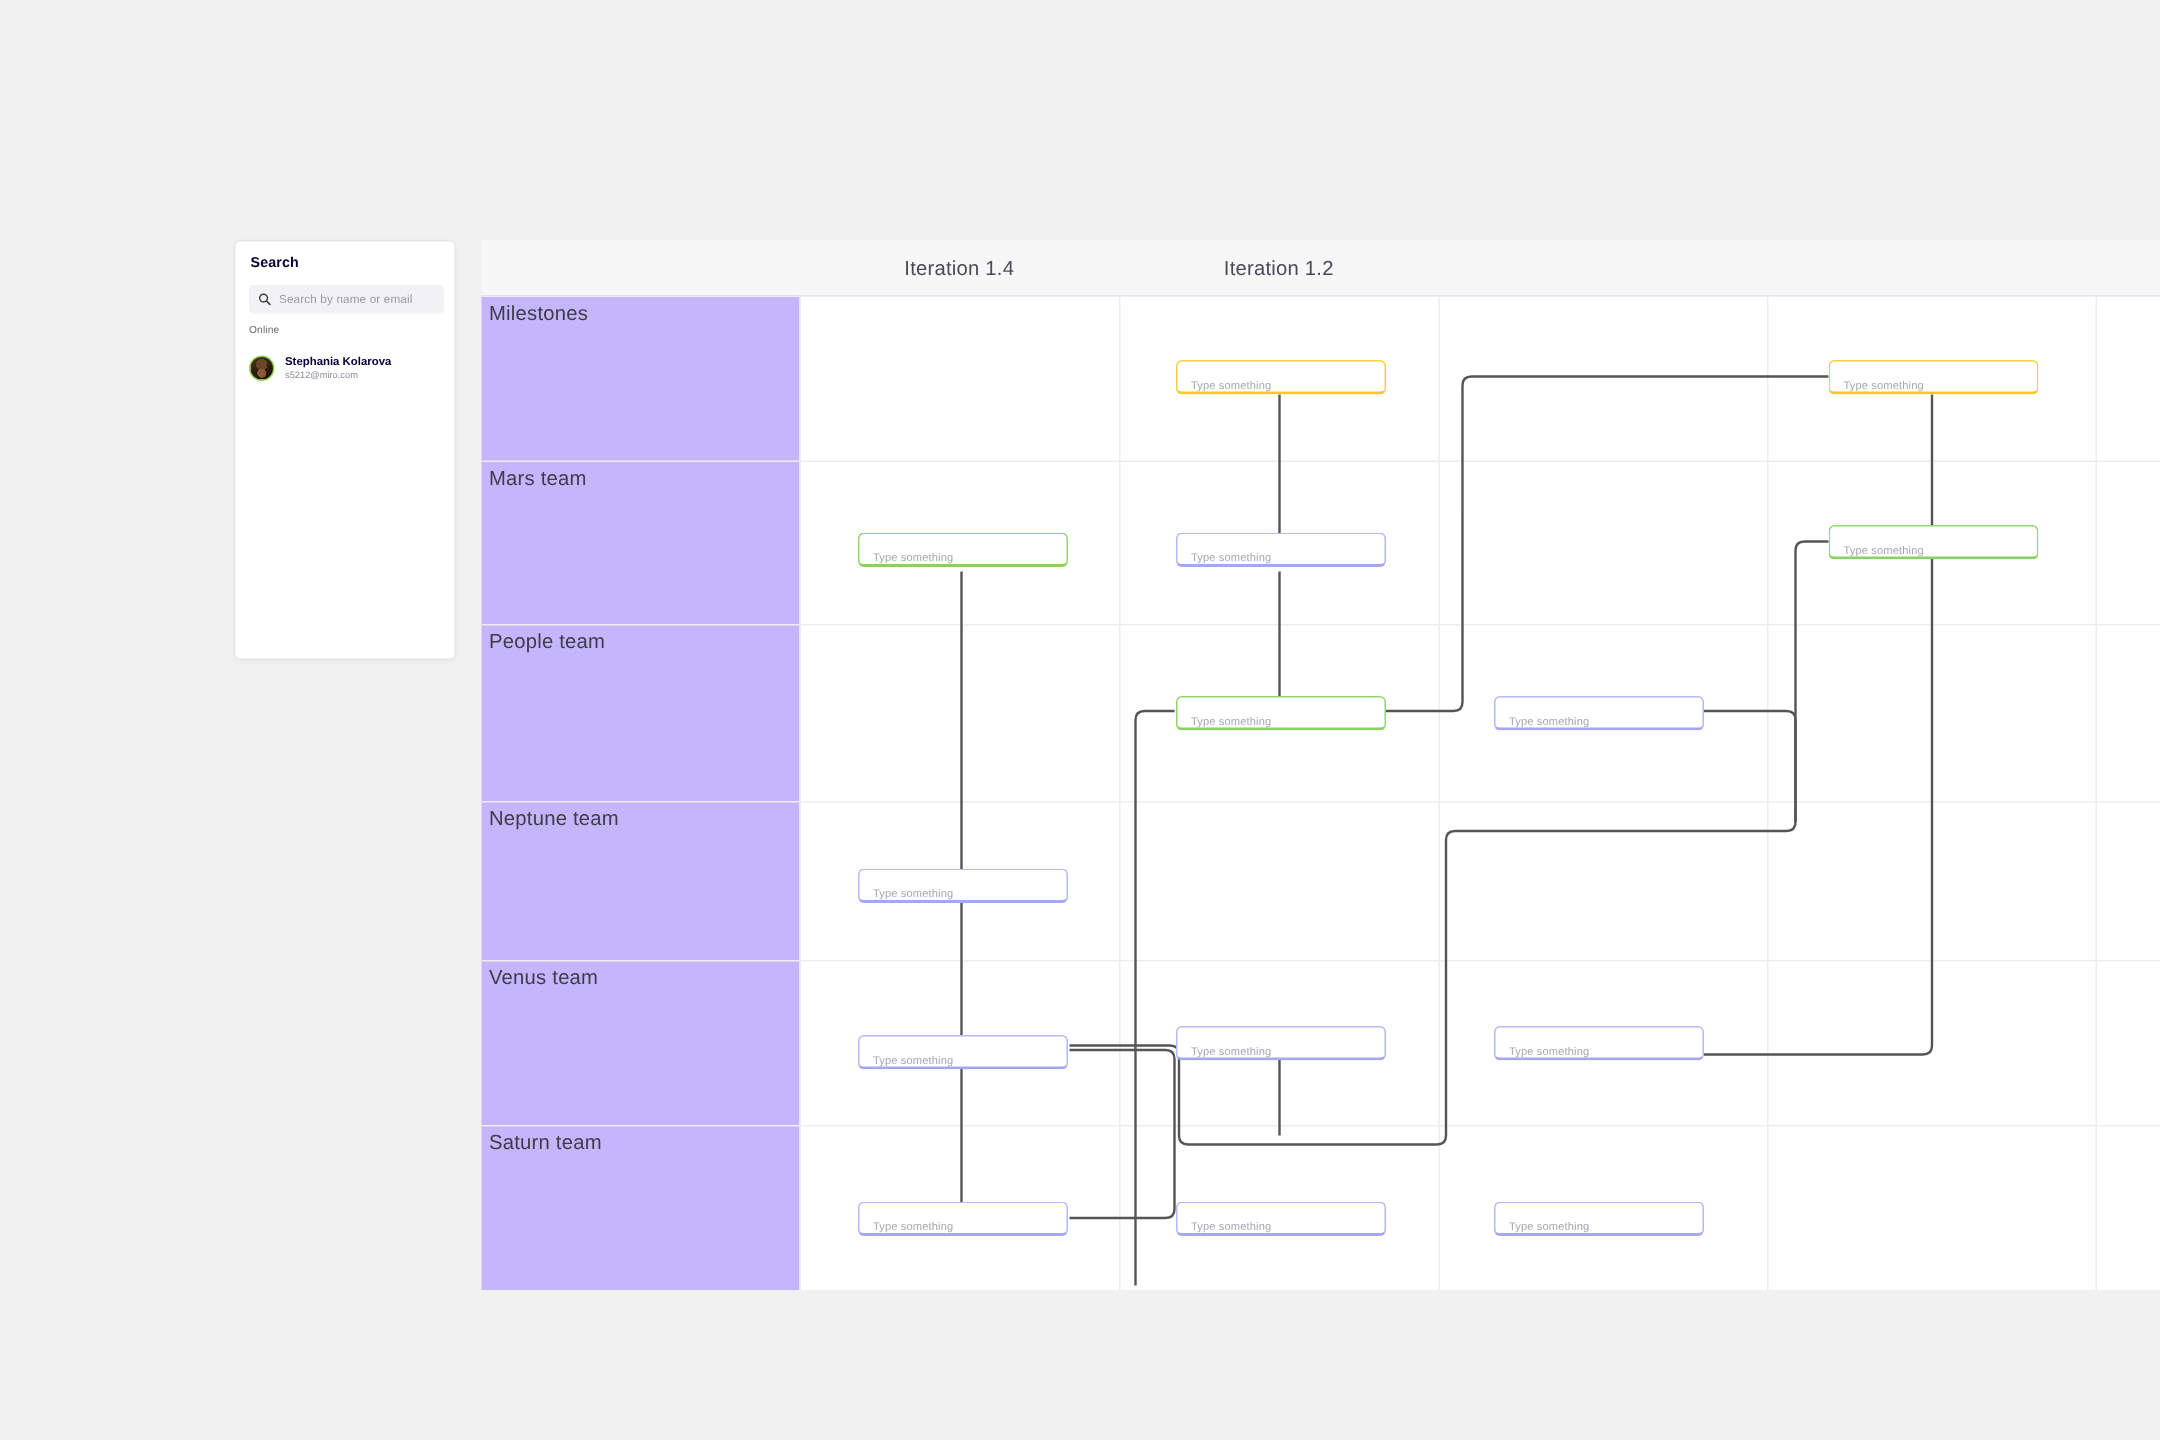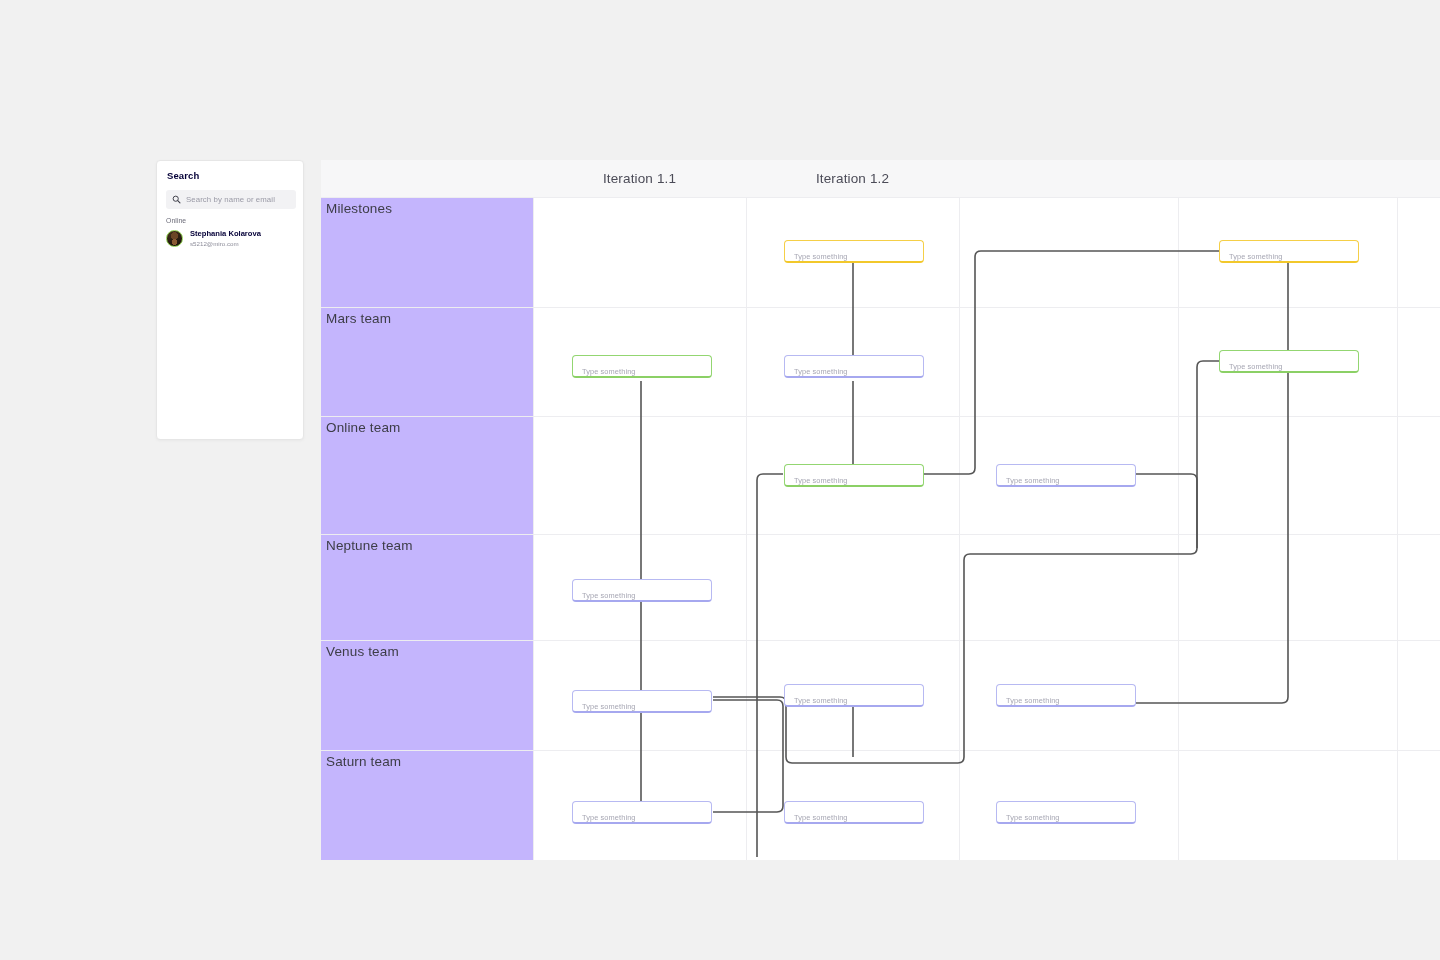--- a/index.html
+++ b/index.html
@@ -78,21 +78,21 @@
     left: 9px; top: 56px;
     font-size: 6.8px;
     color: #6a6a77;
     letter-spacing: 0.1px;
   }
   .person-row {
     position: absolute;
     left: 7px; top: 69px;
     width: 134px; height: 24px;
     display: flex;
-    align-items: flex-start;
+    align-items: flex-end;
     cursor: pointer;
     border-radius: 3px;
   }
   .avatar-wrap {
     position: relative;
     width: 17px; height: 17px;
     flex: 0 0 auto;
     margin-left: 2px;
     margin-right: 7px;
   }
@@ -261,21 +261,21 @@
       <div class="person-texts">
         <span class="person-name">Stephania Kolarova</span>
         <span class="person-email">s5212@miro.com</span>
       </div>
     </div>
   </div>
 
   <div class="board">
 
     <div class="board-header">
-      <div class="col-header" style="left:212px;width:213px;">Iteration 1.1</div>
+      <div class="col-header" style="left:212px;width:213px;">Iteration 1.4</div>
       <div class="col-header" style="left:425px;width:213px;">Iteration 1.2</div>
     </div>
 
     <div class="grid-area">
 
       <div class="white-region"></div>
 
       <div class="vline" style="left:212px;"></div>
       <div class="vline" style="left:425px;"></div>
       <div class="vline" style="left:638px;"></div>
@@ -284,21 +284,21 @@
 
       <div class="hline" style="top:0px;"></div>
       <div class="hline" style="top:110px;"></div>
       <div class="hline" style="top:219px;"></div>
       <div class="hline" style="top:337px;"></div>
       <div class="hline" style="top:443px;"></div>
       <div class="hline" style="top:553px;"></div>
 
       <div class="row-label" style="top:4px;">Milestones</div>
       <div class="row-label" style="top:114px;">Mars team</div>
-      <div class="row-label" style="top:223px;">Online team</div>
+      <div class="row-label" style="top:223px;">People team</div>
       <div class="row-label" style="top:341px;">Neptune team</div>
       <div class="row-label" style="top:447px;">Venus team</div>
       <div class="row-label" style="top:557px;">Saturn team</div>
 
       <svg class="connectors" viewBox="0 0 1119 663" width="1119" height="663">
         <g fill="none" stroke="#555555" stroke-width="1.6" stroke-linecap="butt" stroke-linejoin="round">
 
           <path d="M532,66 L532,171"></path>
 
           <path d="M532,184 L532,280"></path>

